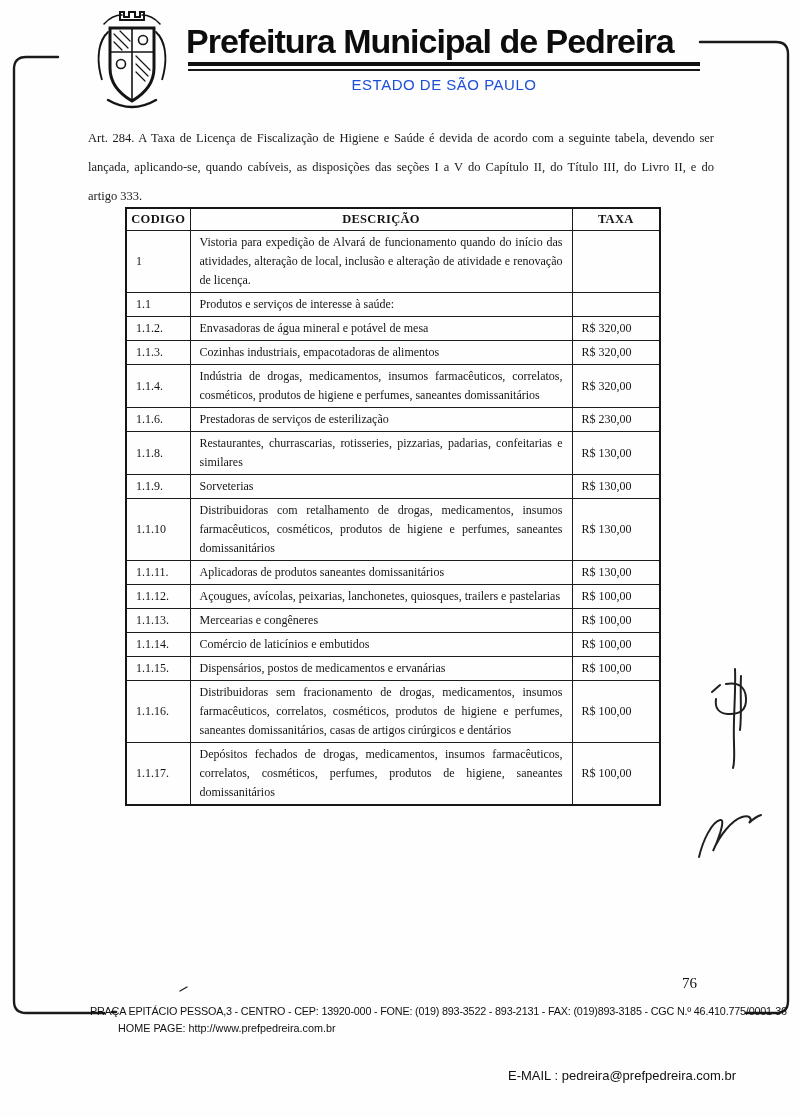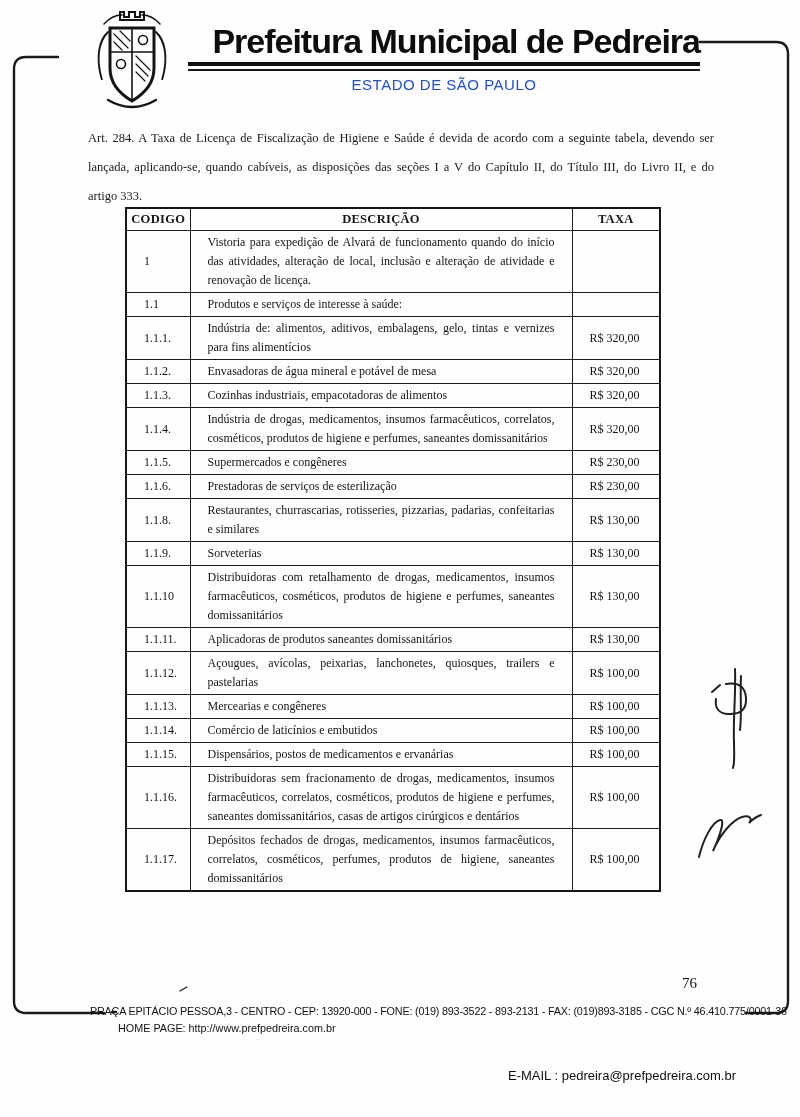--- a/index.html
+++ b/index.html
@@ -8,21 +8,21 @@
     background:#fefefe; overflow:hidden;
     font-family:"Liberation Serif", serif; color:#161616;
   }
   svg.overlay { position:absolute; left:0; top:0; pointer-events:none; }
 
   
   .logo { position:absolute; left:92px; top:8px; width:80px; height:104px; }
   .title {
     position:absolute; left:186px; top:22px; width:514px;
     font-family:"Liberation Sans", sans-serif; font-weight:bold;
-    font-size:34px; letter-spacing:-1px; text-align:right;
+    font-size:34px; letter-spacing:-1px; text-align:left;
     color:#0d0d0d; white-space:nowrap;
   }
   .rule-thick { position:absolute; left:188px; top:62px; width:512px; height:4px; background:#101010; }
   .rule-thin  { position:absolute; left:188px; top:69px; width:512px; height:2px; background:#181818; }
   .subtitle {
     position:absolute; left:188px; top:76px; width:512px;
     font-family:"Liberation Sans", sans-serif; font-size:15px;
     letter-spacing:.5px; text-align:center; color:#1d4ed8;
   }
 
@@ -36,21 +36,21 @@
     position:absolute; left:125px; top:207px; width:534px;
     border-collapse:collapse; table-layout:fixed;
     font-size:12px; color:#151515;
   }
   table.fee th, table.fee td { border:1.6px solid #1c1c1c; }
   table.fee { border:2.5px solid #161616; }
   table.fee th {
     font-size:12.5px; font-weight:bold; text-align:center;
     padding:3px 4px; letter-spacing:.3px;margin-left:28px;
   }
-  table.fee td { line-height:19px; padding:2px 17px; vertical-align:middle; }
+  table.fee td { line-height:19px; padding:2px 9px; vertical-align:middle; }
   col.c-code { width:64px; }
   col.c-desc { width:382px; }
   col.c-tax  { width:88px; }
   td.code { padding-left:5px; }
   td.desc { text-align:justify; }
   td.tax  { white-space:nowrap; padding-left:5px; }
 
   .page-number { position:absolute; left:682px; top:930px; font-size:15px; color:#111;margin-top:45px; }
 
   
@@ -129,43 +129,33 @@
           <td class="code">1</td>
           <td class="desc">Vistoria para expedição de Alvará de funcionamento quando do início das atividades, alteração de local, inclusão e alteração de atividade e renovação de licença.</td>
           <td class="tax"></td>
         </tr>
         <tr>
           <td class="code">1.1</td>
           <td class="desc">Produtos e serviços de interesse à saúde:</td>
           <td class="tax"></td>
         </tr>
         <tr>
-          <td class="code">1.1.1.</td>
-          <td class="desc">Indústria de: alimentos, aditivos, embalagens, gelo, tintas e vernizes para fins alimentícios</td>
-          <td class="tax">R$ 320,00</td>
-        </tr>
-        <tr>
           <td class="code">1.1.2.</td>
           <td class="desc">Envasadoras de água mineral e potável de mesa</td>
           <td class="tax">R$ 320,00</td>
         </tr>
         <tr>
           <td class="code">1.1.3.</td>
           <td class="desc">Cozinhas industriais, empacotadoras de alimentos</td>
           <td class="tax">R$ 320,00</td>
         </tr>
         <tr>
           <td class="code">1.1.4.</td>
           <td class="desc">Indústria de drogas, medicamentos, insumos farmacêuticos, correlatos, cosméticos, produtos de higiene e perfumes, saneantes domissanitários</td>
           <td class="tax">R$ 320,00</td>
-        </tr>
-        <tr>
-          <td class="code">1.1.5.</td>
-          <td class="desc">Supermercados e congêneres</td>
-          <td class="tax">R$ 230,00</td>
         </tr>
         <tr>
           <td class="code">1.1.6.</td>
           <td class="desc">Prestadoras de serviços de esterilização</td>
           <td class="tax">R$ 230,00</td>
         </tr>
         <tr>
           <td class="code">1.1.8.</td>
           <td class="desc">Restaurantes, churrascarias, rotisseries, pizzarias, padarias, confeitarias e similares</td>
           <td class="tax">R$ 130,00</td>

